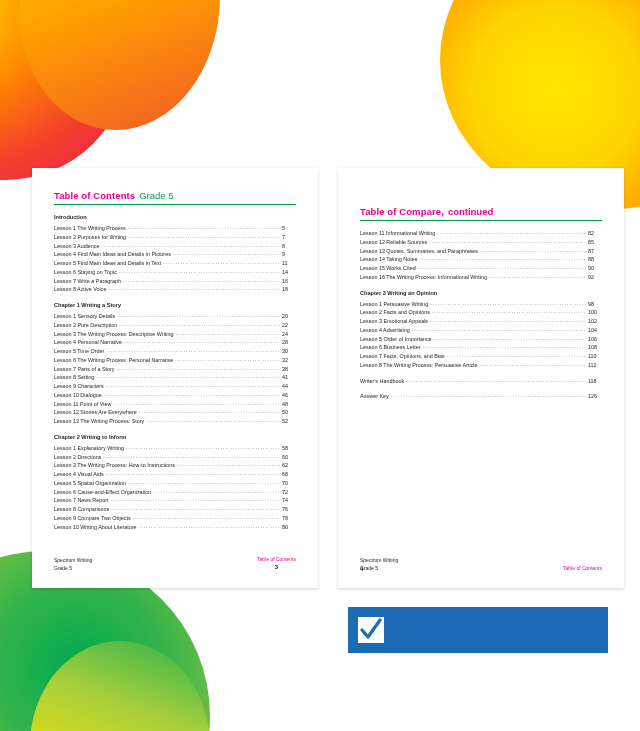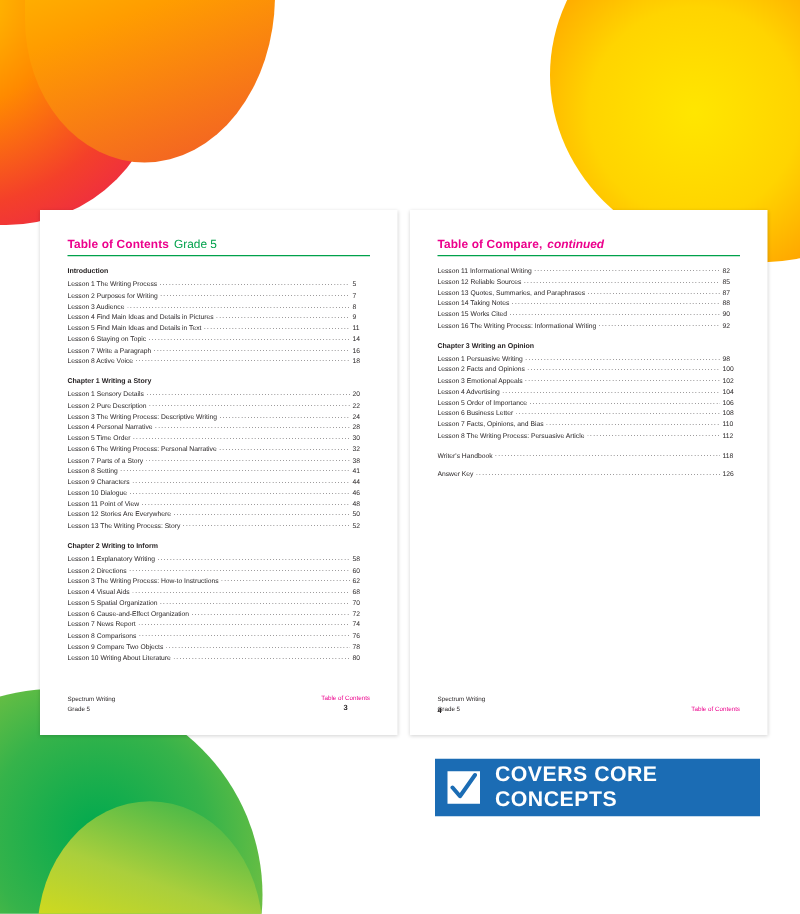--- a/index.html
+++ b/index.html
@@ -68,21 +68,21 @@
   }
 
   
   .spread {
     position: absolute;
     left: 32px;
     top: 168px;
     width: 576px;
     height: 420px;
     display: flex;
-    gap: 10px;
+    gap: 20px;
     z-index: 3;
   }
   .page {
     position: relative;
     width: 286px;
     height: 420px;
     background: #ffffff;
     box-shadow: 0 1px 3px rgba(0,0,0,0.18);
     padding: 0;
     box-sizing: border-box;
@@ -100,22 +100,22 @@
     font-size: 9.5px;
     letter-spacing: 0.1px;
   }
   .toc-head .grade {
     color: #00a14b;
     font-size: 9.5px;
   }
   .toc-head .cont {
     color: #ec008c;
     font-size: 9.5px;
-    font-style: italic;
     font-weight: bold;
+    margin-top: 16px;
   }
   .rule {
     margin: 3px 22px 0 22px;
     height: 1px;
     background: #00a14b;
   }
 
   .toc-body {
     margin: 8px 22px 0 22px;
     font-size: 5.4px;
@@ -515,14 +515,13 @@
     <div style="position:absolute;bottom:16px;left:22px;font-size:6px;font-weight:bold;color:#231f20;">4</div>
   </div>
 </div>
 
 <div class="banner">
   <div class="chk-box">
     <svg width="22" height="24" viewBox="0 0 22 24" aria-hidden="true">
       <path d="M2 12 L8 19 L20 2" fill="none" stroke="#1b6cb4" stroke-width="3.2" stroke-linecap="round" stroke-linejoin="round"></path>
     </svg>
   </div>
-  <div class="btxt">COVERS CORE CONCEPTS</div>
 </div>
 
 </body></html>

